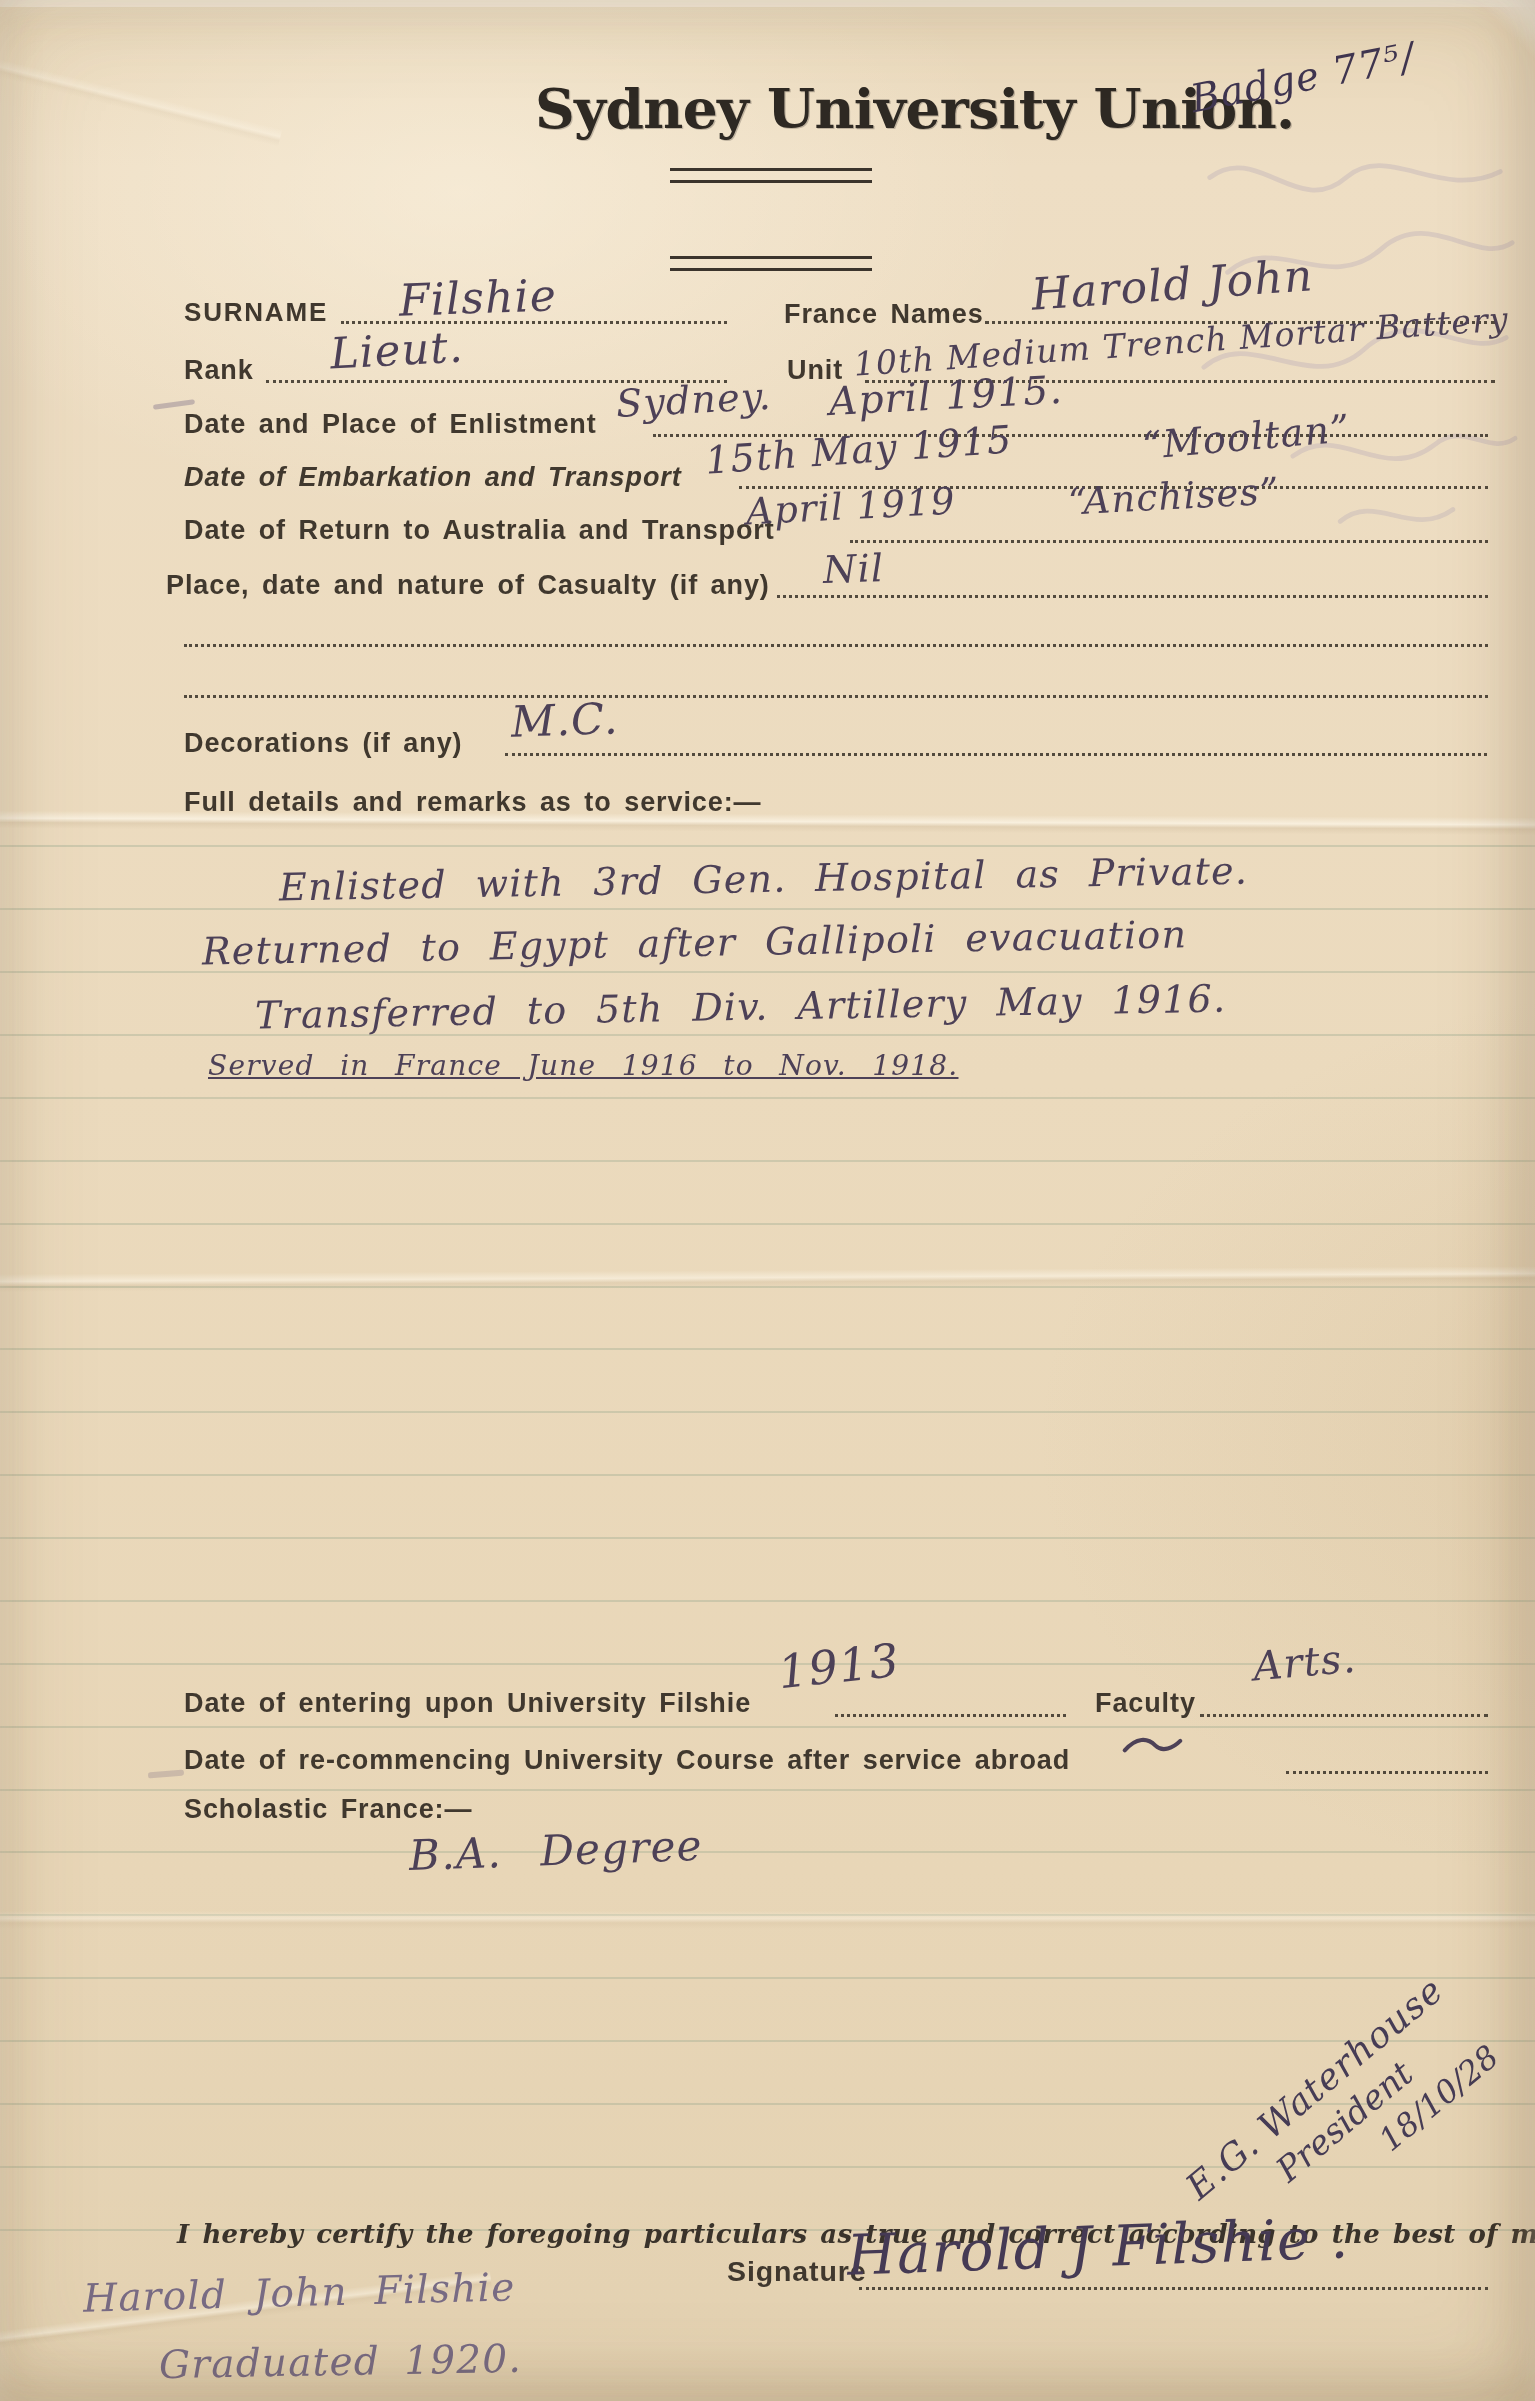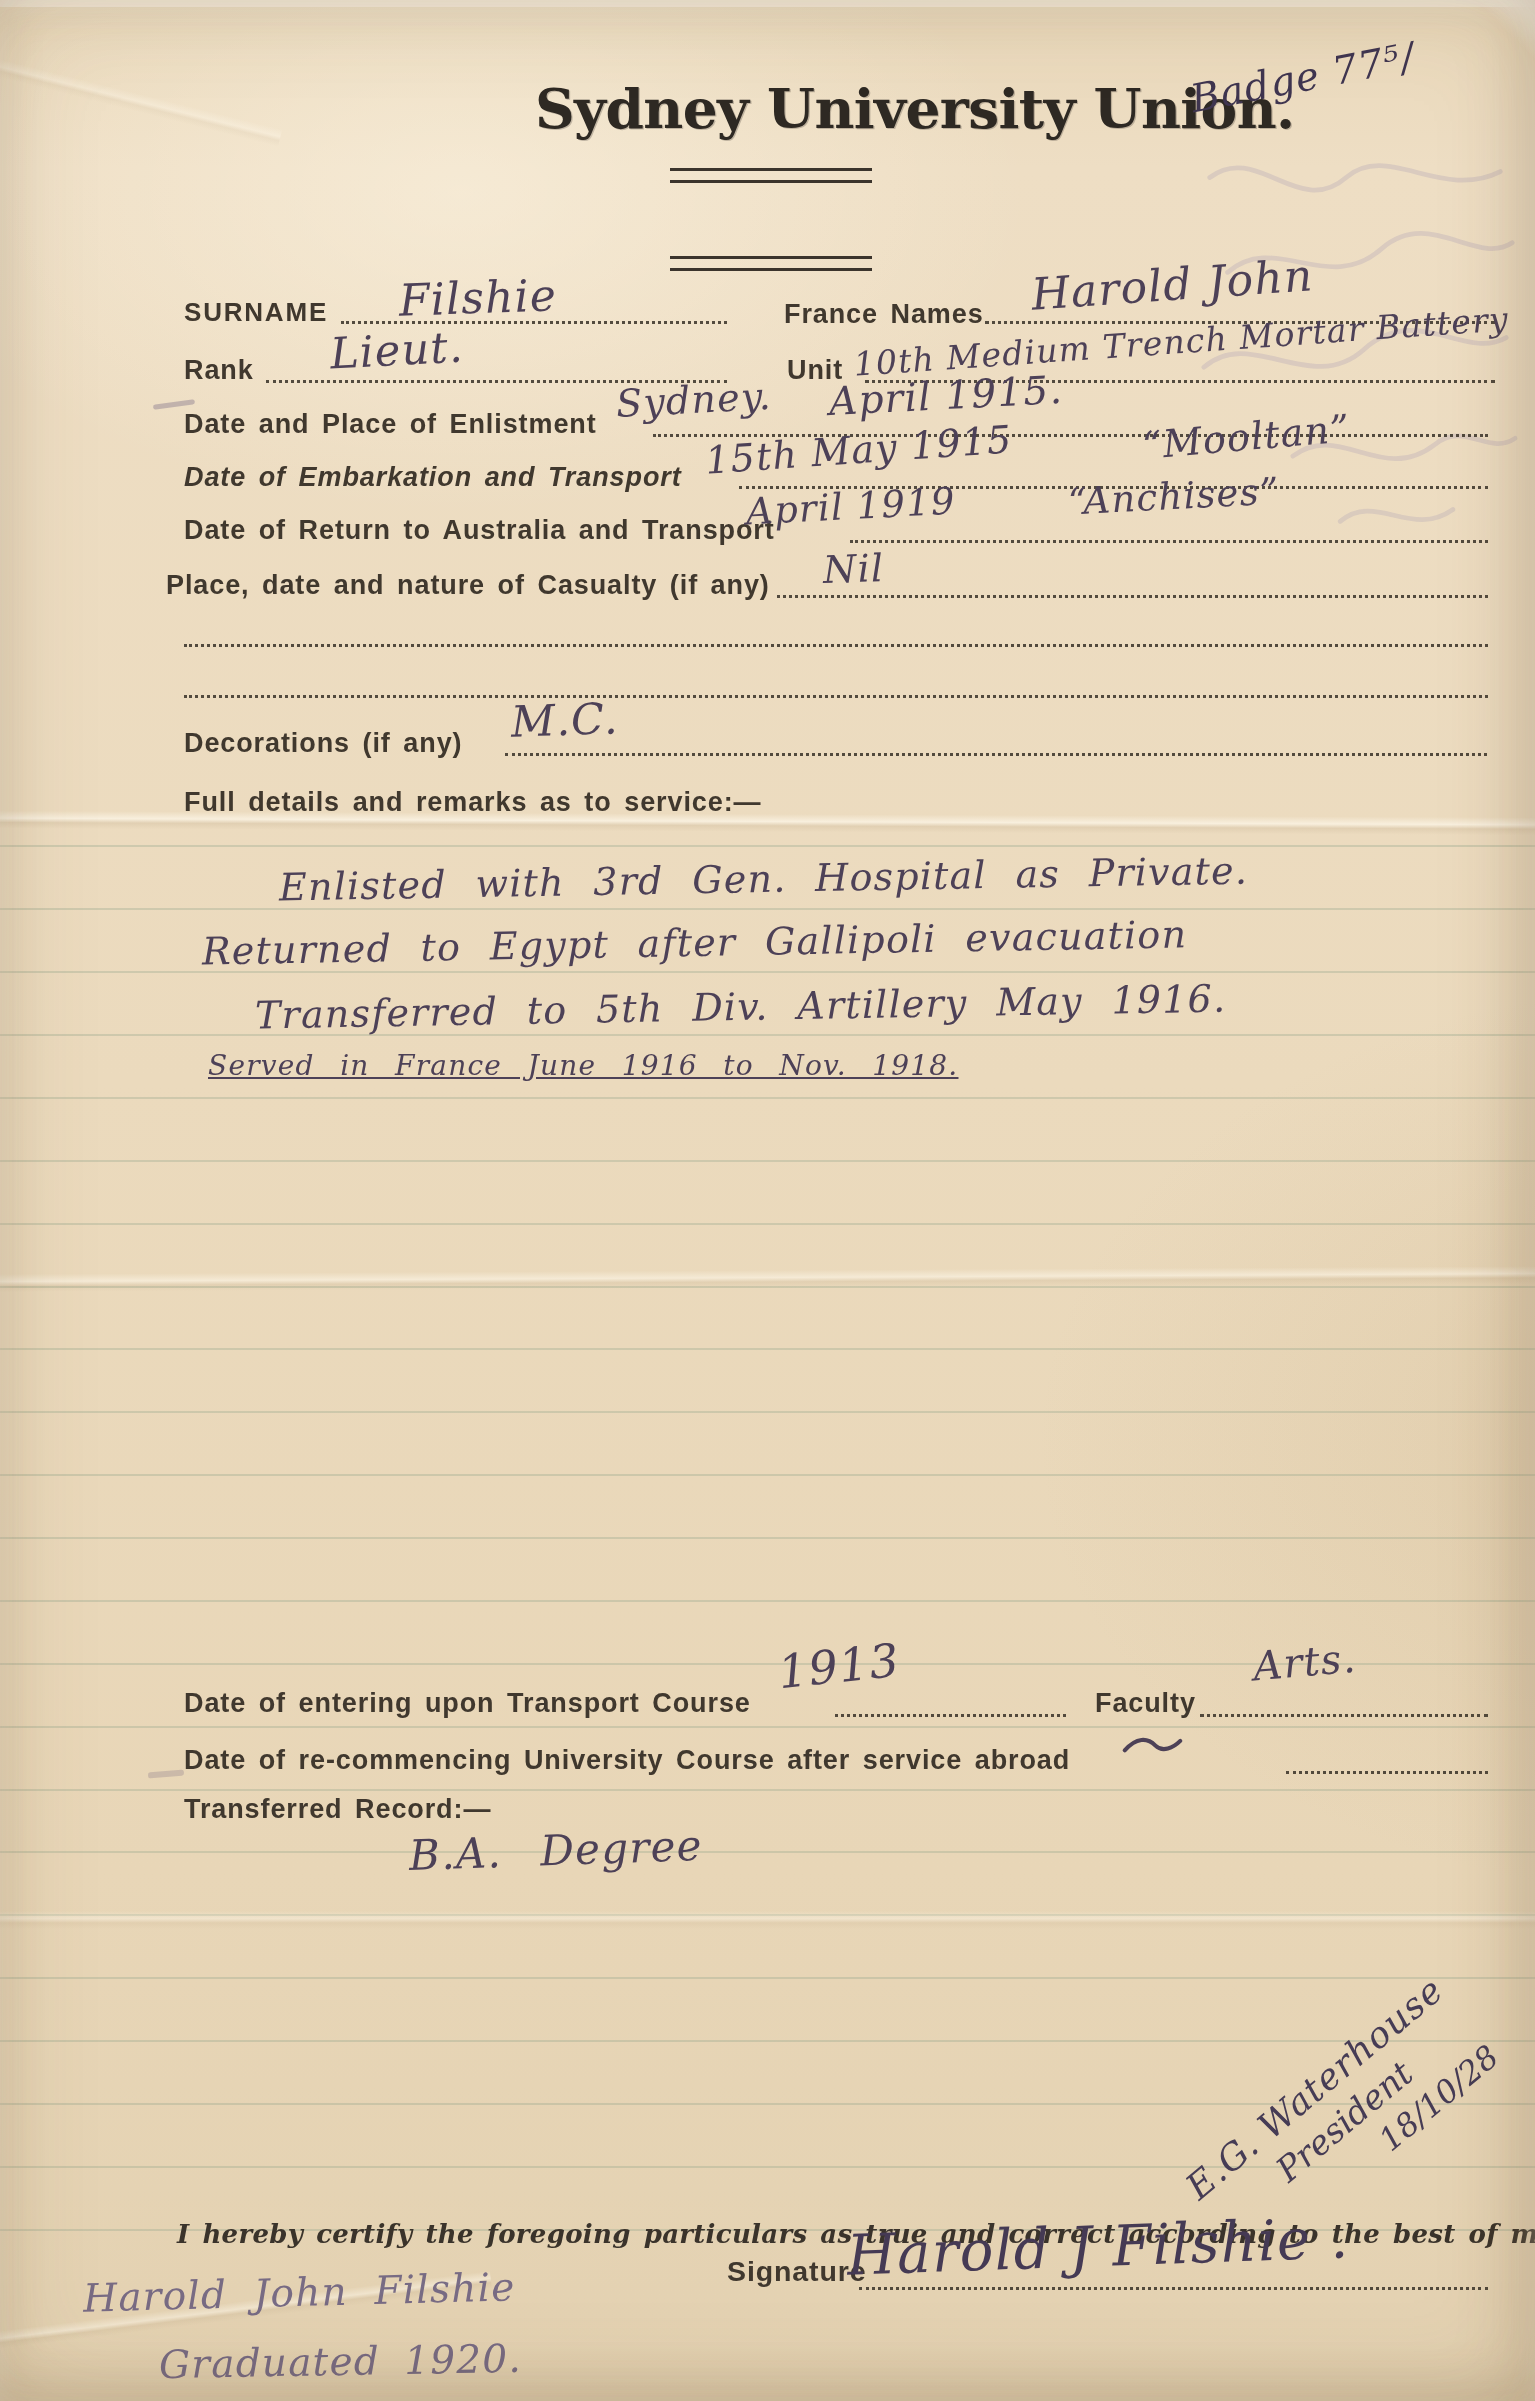--- a/index.html
+++ b/index.html
@@ -136,34 +136,34 @@
   <div class="lbl" style="left:184px;top:728px;">Decorations (if any)</div>
   <div class="dots" style="left:505px;top:753px;width:982px;"></div>
   <div class="hw" style="left:511px;top:695px;font-size:43px;transform:rotate(-2deg);">M.C.</div>
 
   <div class="lbl" style="left:184px;top:787px;">Full details and remarks as to service:—</div>
   <div class="hw hw-sm" style="left:279px;top:857px;font-size:38px;word-spacing:15.4px;transform:rotate(-1deg);">Enlisted with 3rd Gen. Hospital as Private.</div>
   <div class="hw hw-sm" style="left:202px;top:921px;font-size:38px;word-spacing:15.4px;transform:rotate(-1deg);">Returned to Egypt after Gallipoli evacuation</div>
   <div class="hw hw-sm" style="left:255px;top:985px;font-size:38px;word-spacing:15.4px;transform:rotate(-1deg);">Transferred to 5th Div. Artillery May 1916.</div>
   <div class="hw hw-sm" style="left:208px;top:1049px;font-size:28px;word-spacing:15.4px;text-decoration:underline;">Served in France June 1916 to Nov. 1918.</div>
 
-  <div class="lbl" style="left:184px;top:1688px;">Date of entering upon Transport Course</div>
+  <div class="lbl" style="left:184px;top:1688px;">Date of entering upon University Filshie</div>
   <div class="dots" style="left:835px;top:1714px;width:231px;"></div>
   <div class="hw" style="left:778px;top:1639px;font-size:46px;transform:rotate(-6deg);">1913</div>
   <div class="lbl" style="left:1095px;top:1688px;">Faculty</div>
   <div class="dots" style="left:1200px;top:1714px;width:288px;"></div>
   <div class="hw" style="left:1253px;top:1639px;font-size:40px;transform:rotate(-5deg);">Arts.</div>
 
   <div class="lbl" style="left:184px;top:1745px;">Date of re-commencing University Course after service abroad</div>
   <div class="dots" style="left:1286px;top:1771px;width:202px;"></div>
   <svg style="position:absolute;left:1120px;top:1730px;z-index:4;" width="65" height="30" viewBox="0 0 110 50">
     <path d="M8,34 C28,12 46,12 60,26 C72,38 90,30 102,18" fill="none" stroke="#4d4157" stroke-width="7" stroke-linecap="round"></path>
   </svg>
 
-  <div class="lbl" style="left:184px;top:1794px;">Transferred Record:—</div>
+  <div class="lbl" style="left:184px;top:1794px;">Scholastic France:—</div>
   <div class="hw" style="left:409px;top:1826px;font-size:42px;word-spacing:24px;transform:rotate(-2deg);">B.A. Degree</div>
 
   <div class="endorse">
     <div class="l1">E.G. Waterhouse</div>
     <div class="l2">President</div>
     <div class="l3">18/10/28</div>
   </div>
 
   <div class="certify" style="left:177px;top:2219px;">I hereby certify the foregoing particulars as true and correct according to the best of my knowledge an belief.</div>
   <div class="lbl" style="left:727px;top:2255px;font-size:28.5px;">Signature</div>

